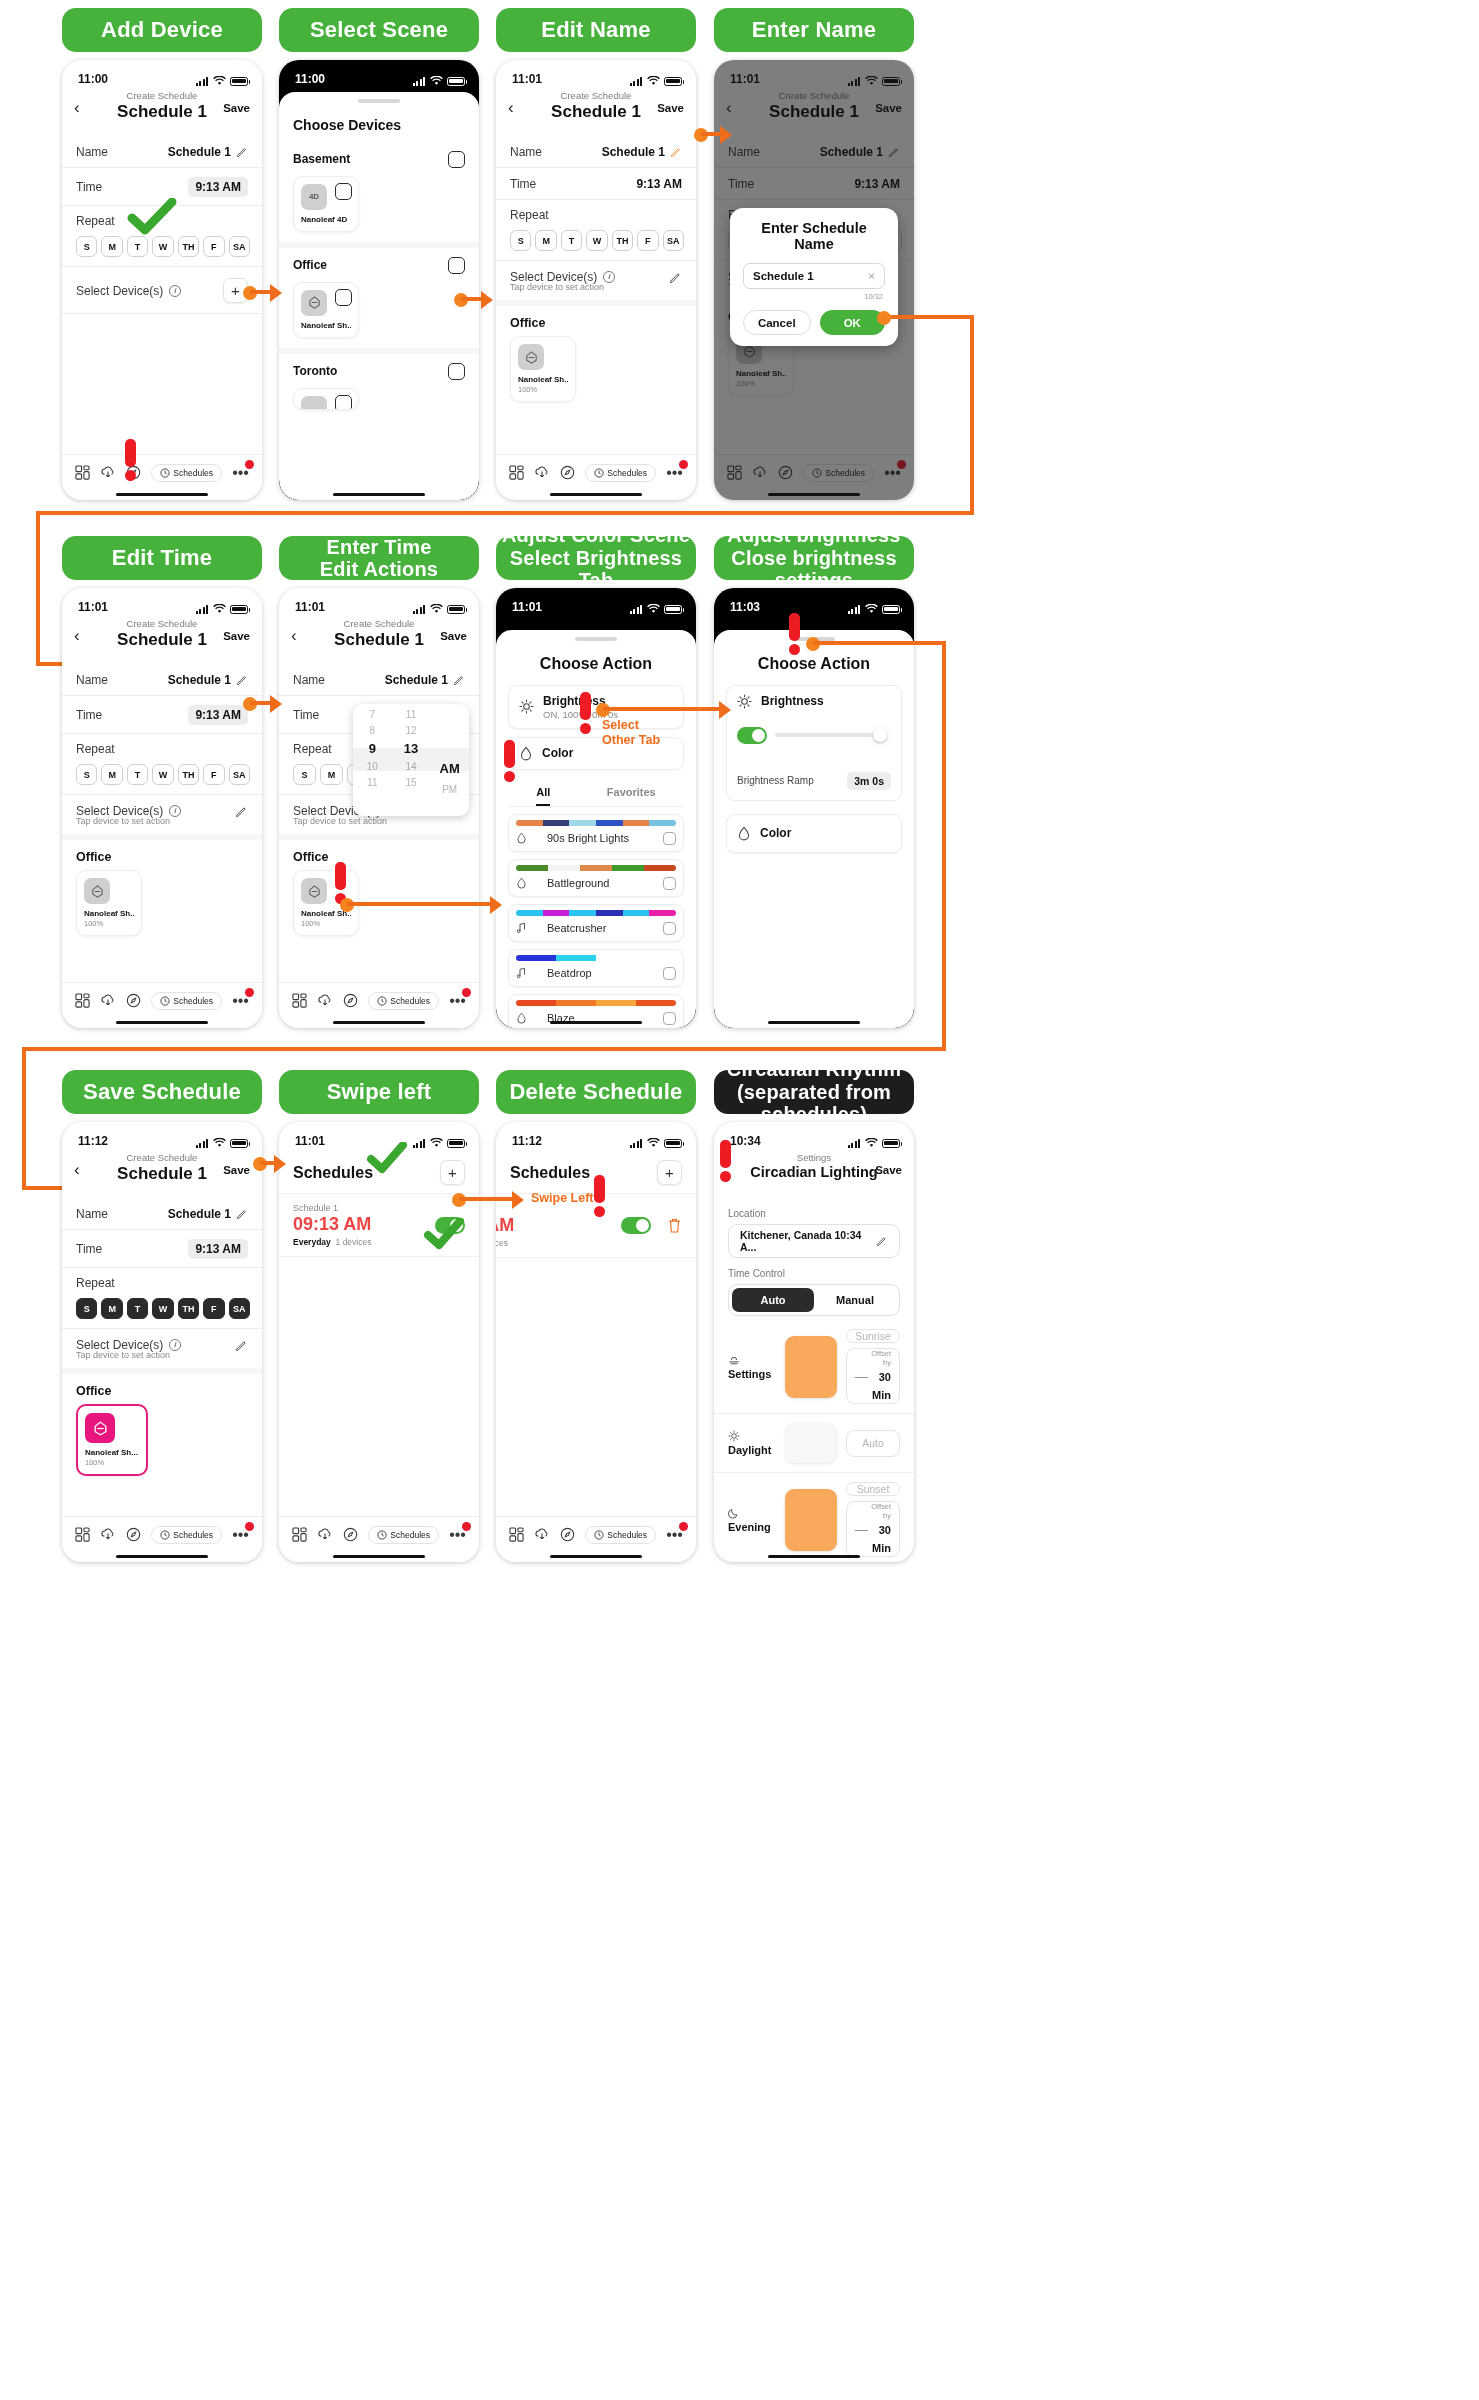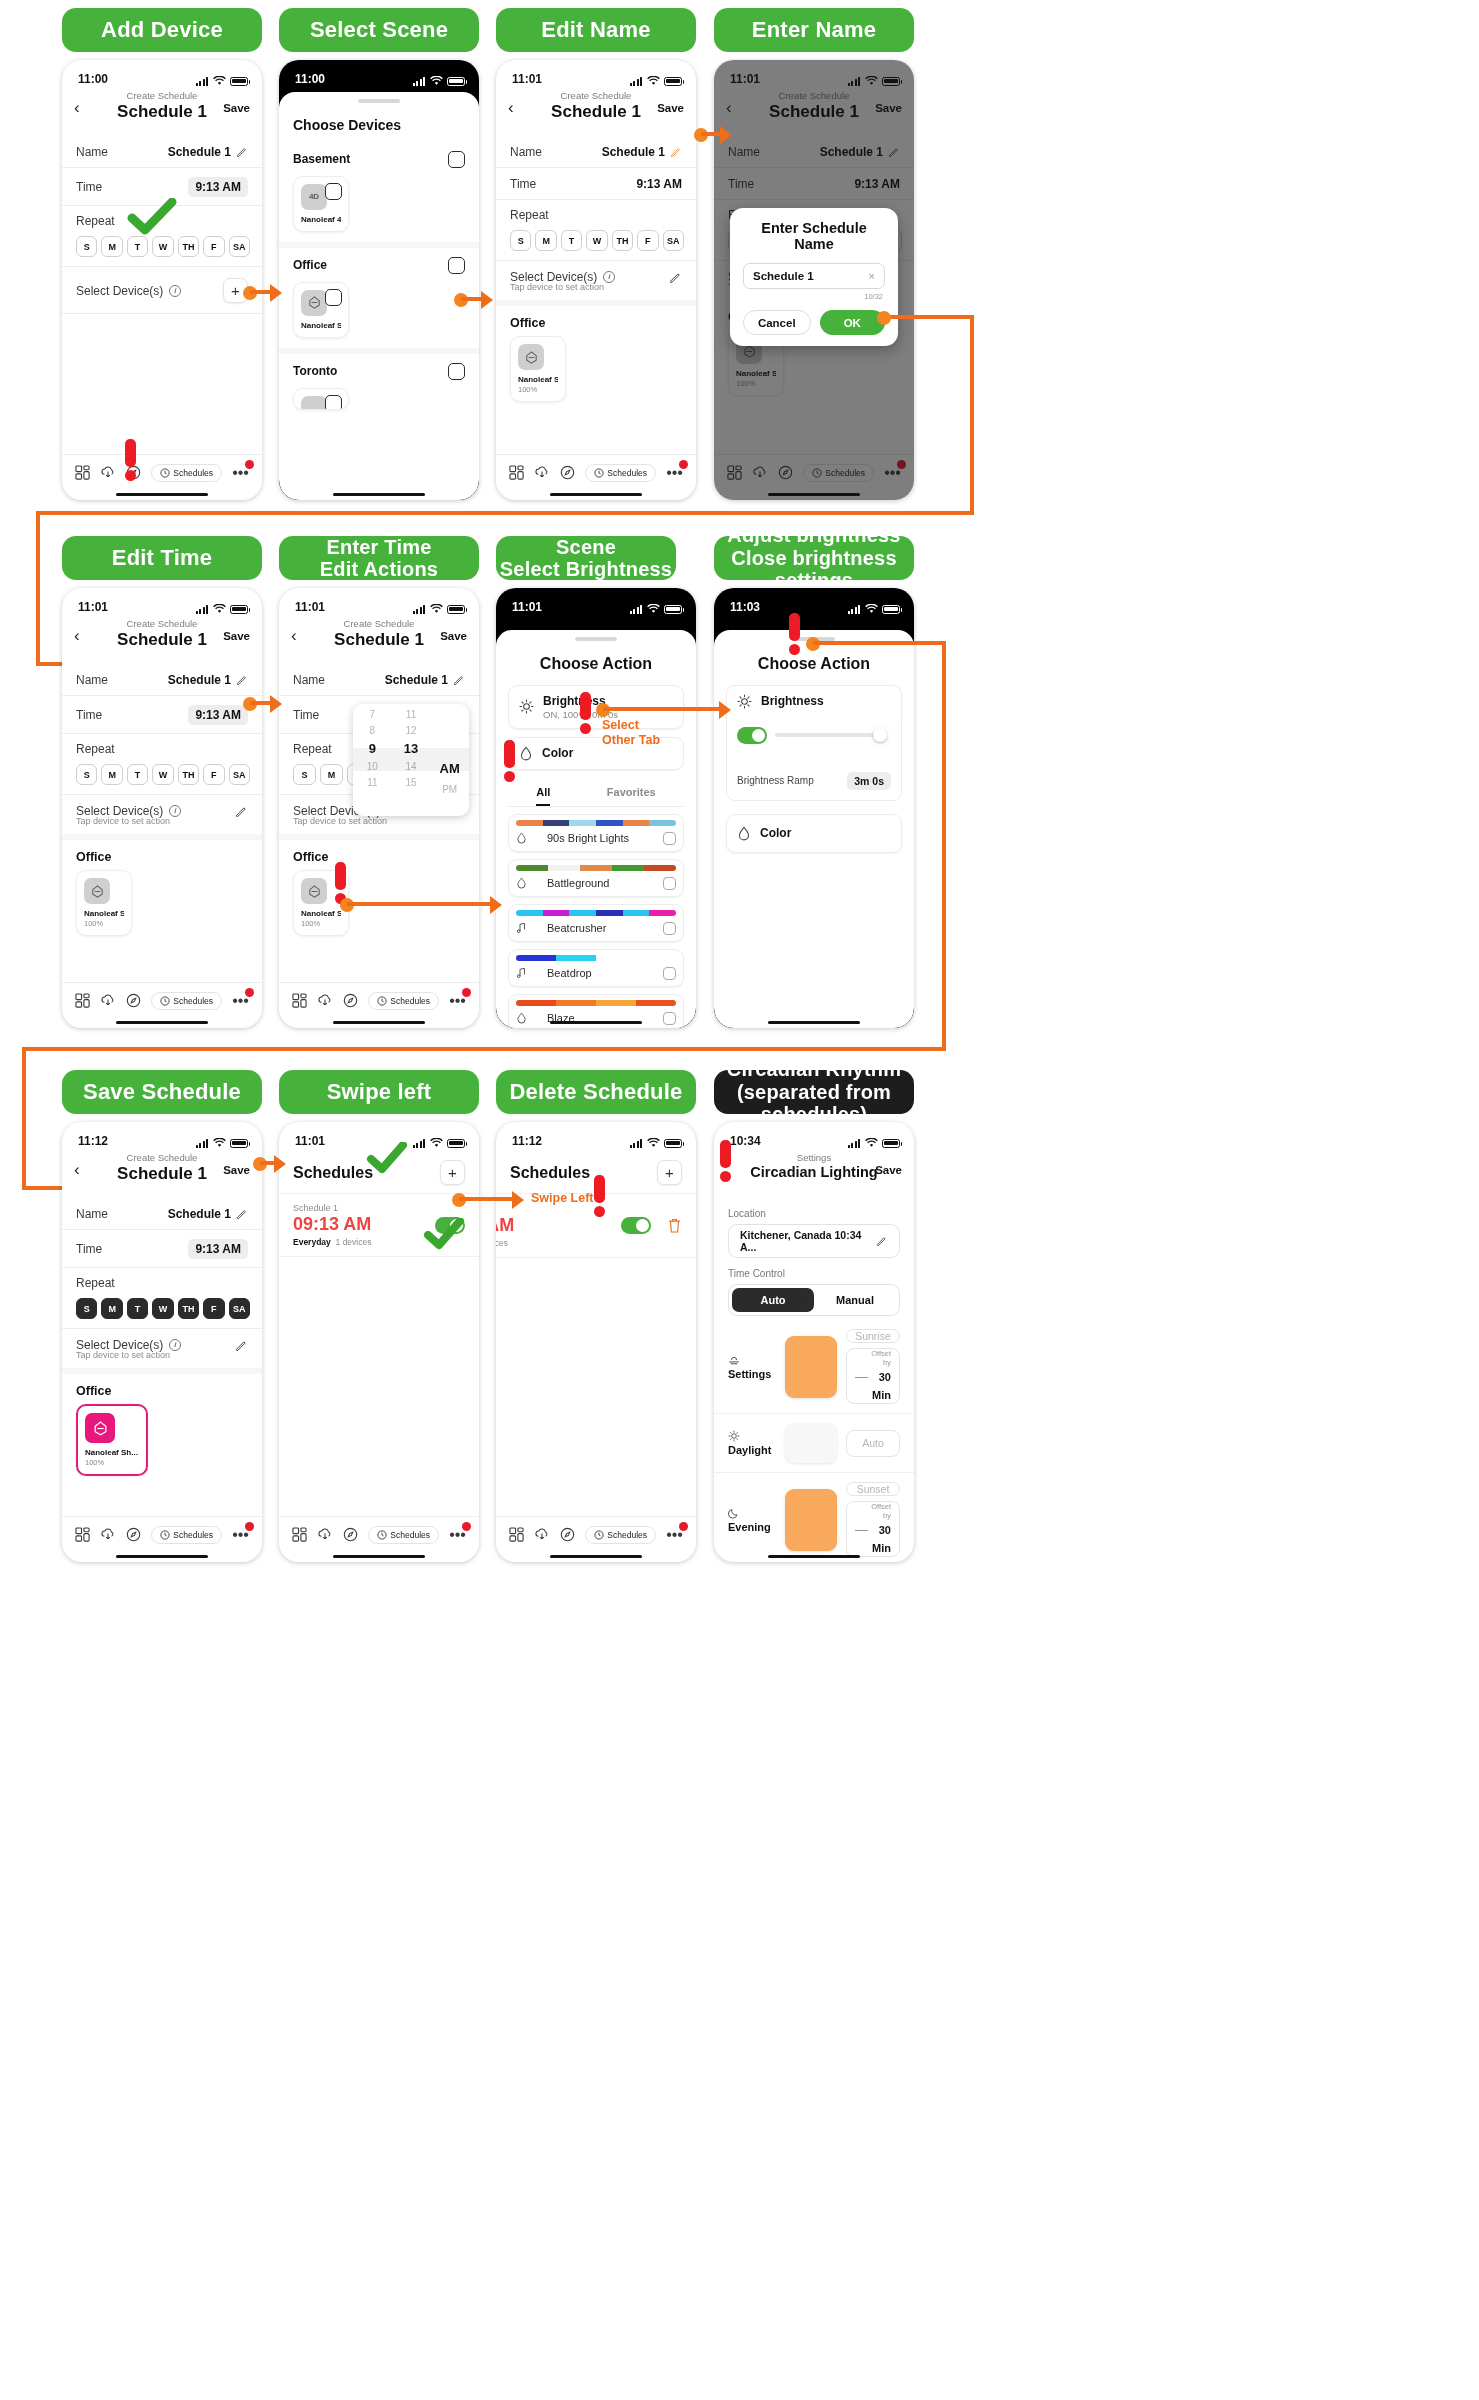--- a/index.html
+++ b/index.html
@@ -95,21 +95,21 @@
   .day.on { background:#2b2b2b; border-color:#2b2b2b; color:#fff; }
   .hint { font-size:9px; color:#8a8a8a; padding:0 14px 8px 14px; margin-top:-4px; }
   .plusbtn {
     width:25px; height:25px; border:1px solid #e2e2e2; border-radius:7px;
     background:#fff; display:flex; align-items:center; justify-content:center;
     font-size:15px; color:#333; box-shadow:0 1px 2px rgba(0,0,0,.07);
   }
 
   .group-ttl { font-size:12.5px; font-weight:bold; color:#111; padding:10px 14px 6px 14px; }
   .devcard {
-    width:56px; border:1px solid #eee; border-radius:10px; background:#fff;
+    width:66px; border:1px solid #eee; border-radius:10px; background:#fff;
     padding:7px; box-shadow:0 1px 3px rgba(0,0,0,.07);
   }
   .devcard.sel { border:2px solid #e8177d; }
   .devthumb {
     width:26px; height:26px; border-radius:7px; background:#cfcfcf;
     display:flex; align-items:center; justify-content:center; margin-bottom:5px;
   }
   .devthumb.pink { background:#e8177d; }
   .devname { font-size:8px; font-weight:bold; color:#111; white-space:nowrap; overflow:hidden; }
   .devpct { font-size:7.5px; color:#8a8a8a; margin-top:1px; }
@@ -663,21 +663,21 @@
   <div class="conn" style="left:36px;top:511px;width:4px;height:155px;"></div>
   <div class="conn" style="left:36px;top:662px;width:28px;height:4px;"></div>
   <div class="ar-head" style="left:62px;top:656px;"></div>
 
   <div class="hdr" style="left:62px;top:536px;width:200px;height:44px;">
       <span>Edit Time</span>
     </div>
   <div class="hdr two" style="left:279px;top:536px;width:200px;height:44px;">
       <span><span>Enter Time</span><br><span>Edit Actions</span></span>
     </div>
-  <div class="hdr two" style="left:496px;top:536px;width:180px;height:44px;">
+  <div class="hdr two" style="left:496px;top:536px;width:200px;height:44px;">
       <span><span>Adjust Color Scene</span><br><span>Select Brightness Tab</span></span>
     </div>
   <div class="hdr two" style="left:714px;top:536px;width:200px;height:44px;">
       <span><span>Adjust brightness</span><br><span>Close brightness settings</span></span>
     </div>
 
   <div class="phone" style="left:62px;top:588px;width:200px;height:440px;">
     <div class="statusbar">
       <span>11:01</span>
       <span class="sb-icons">

